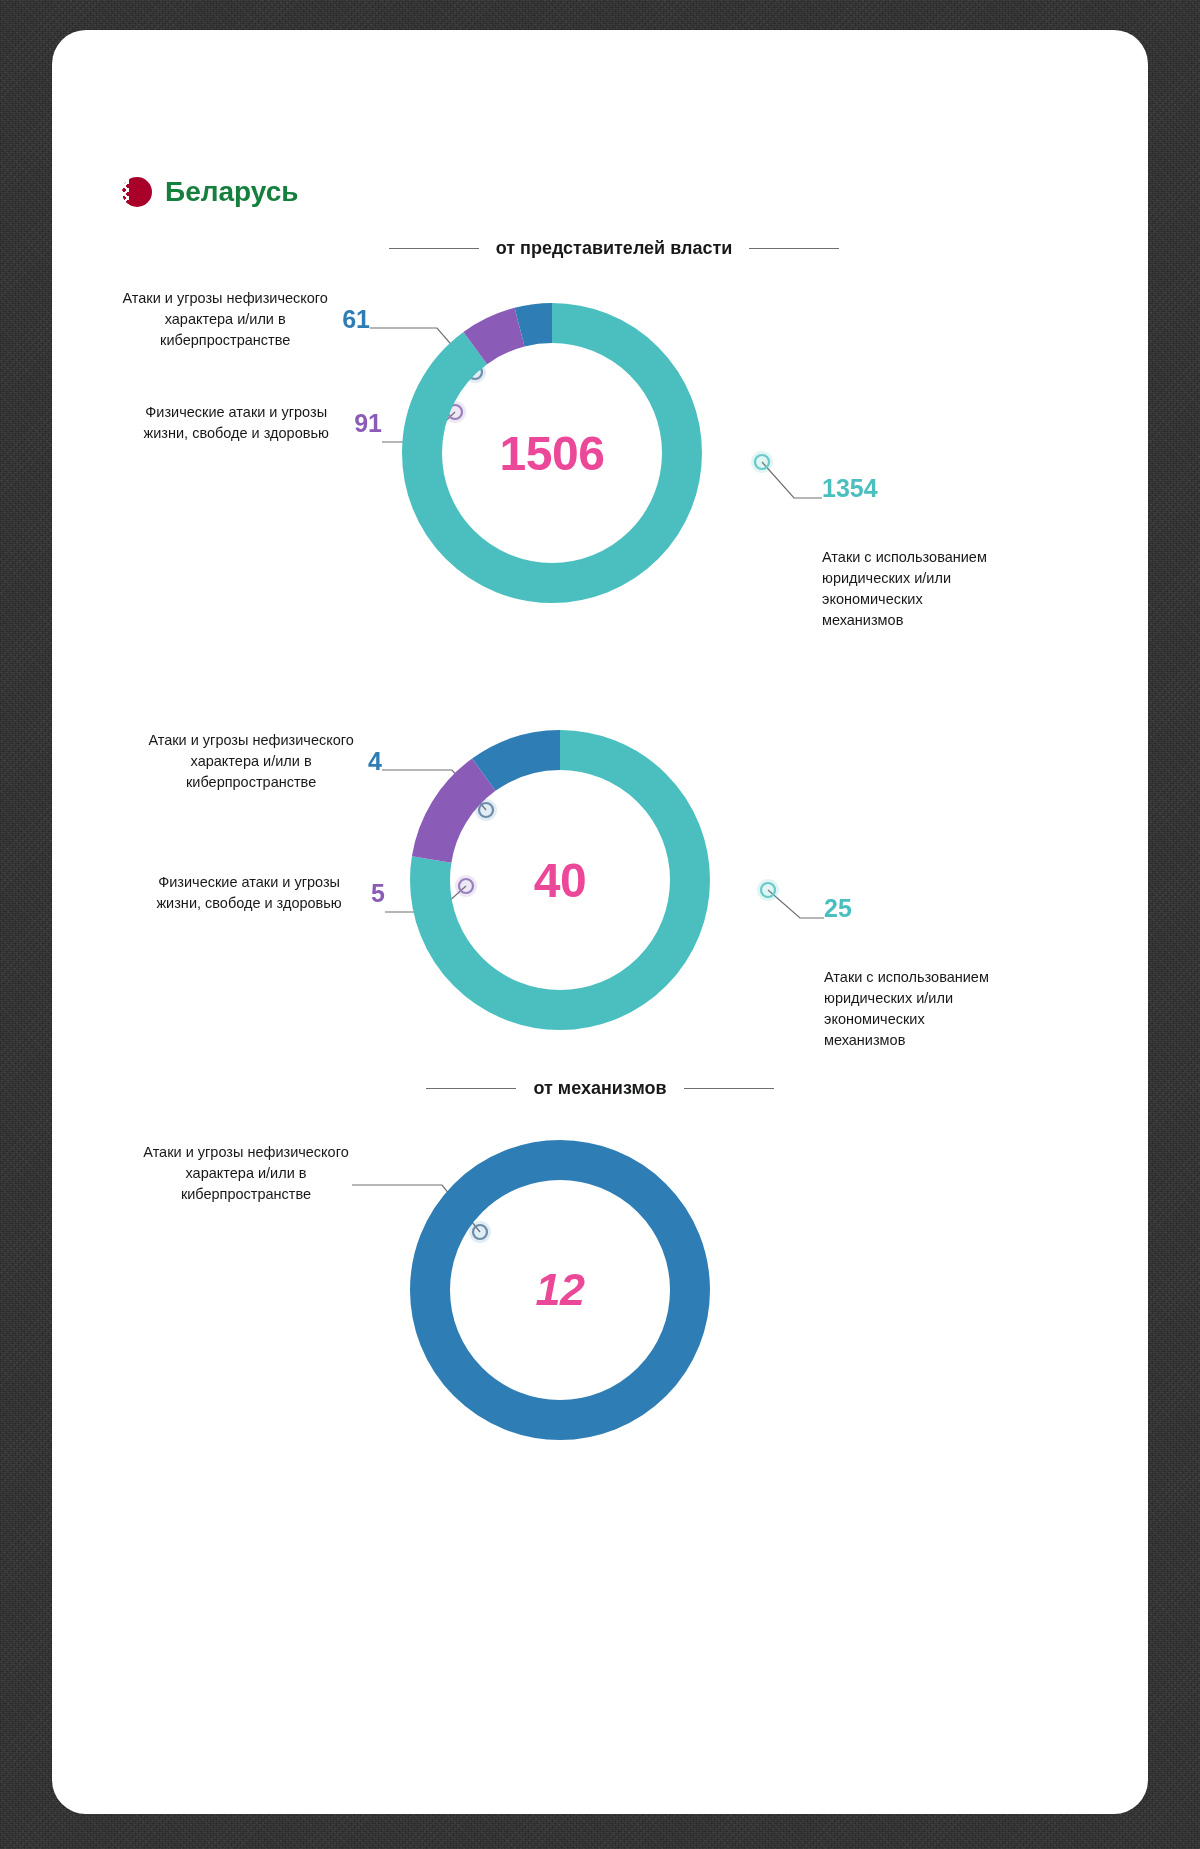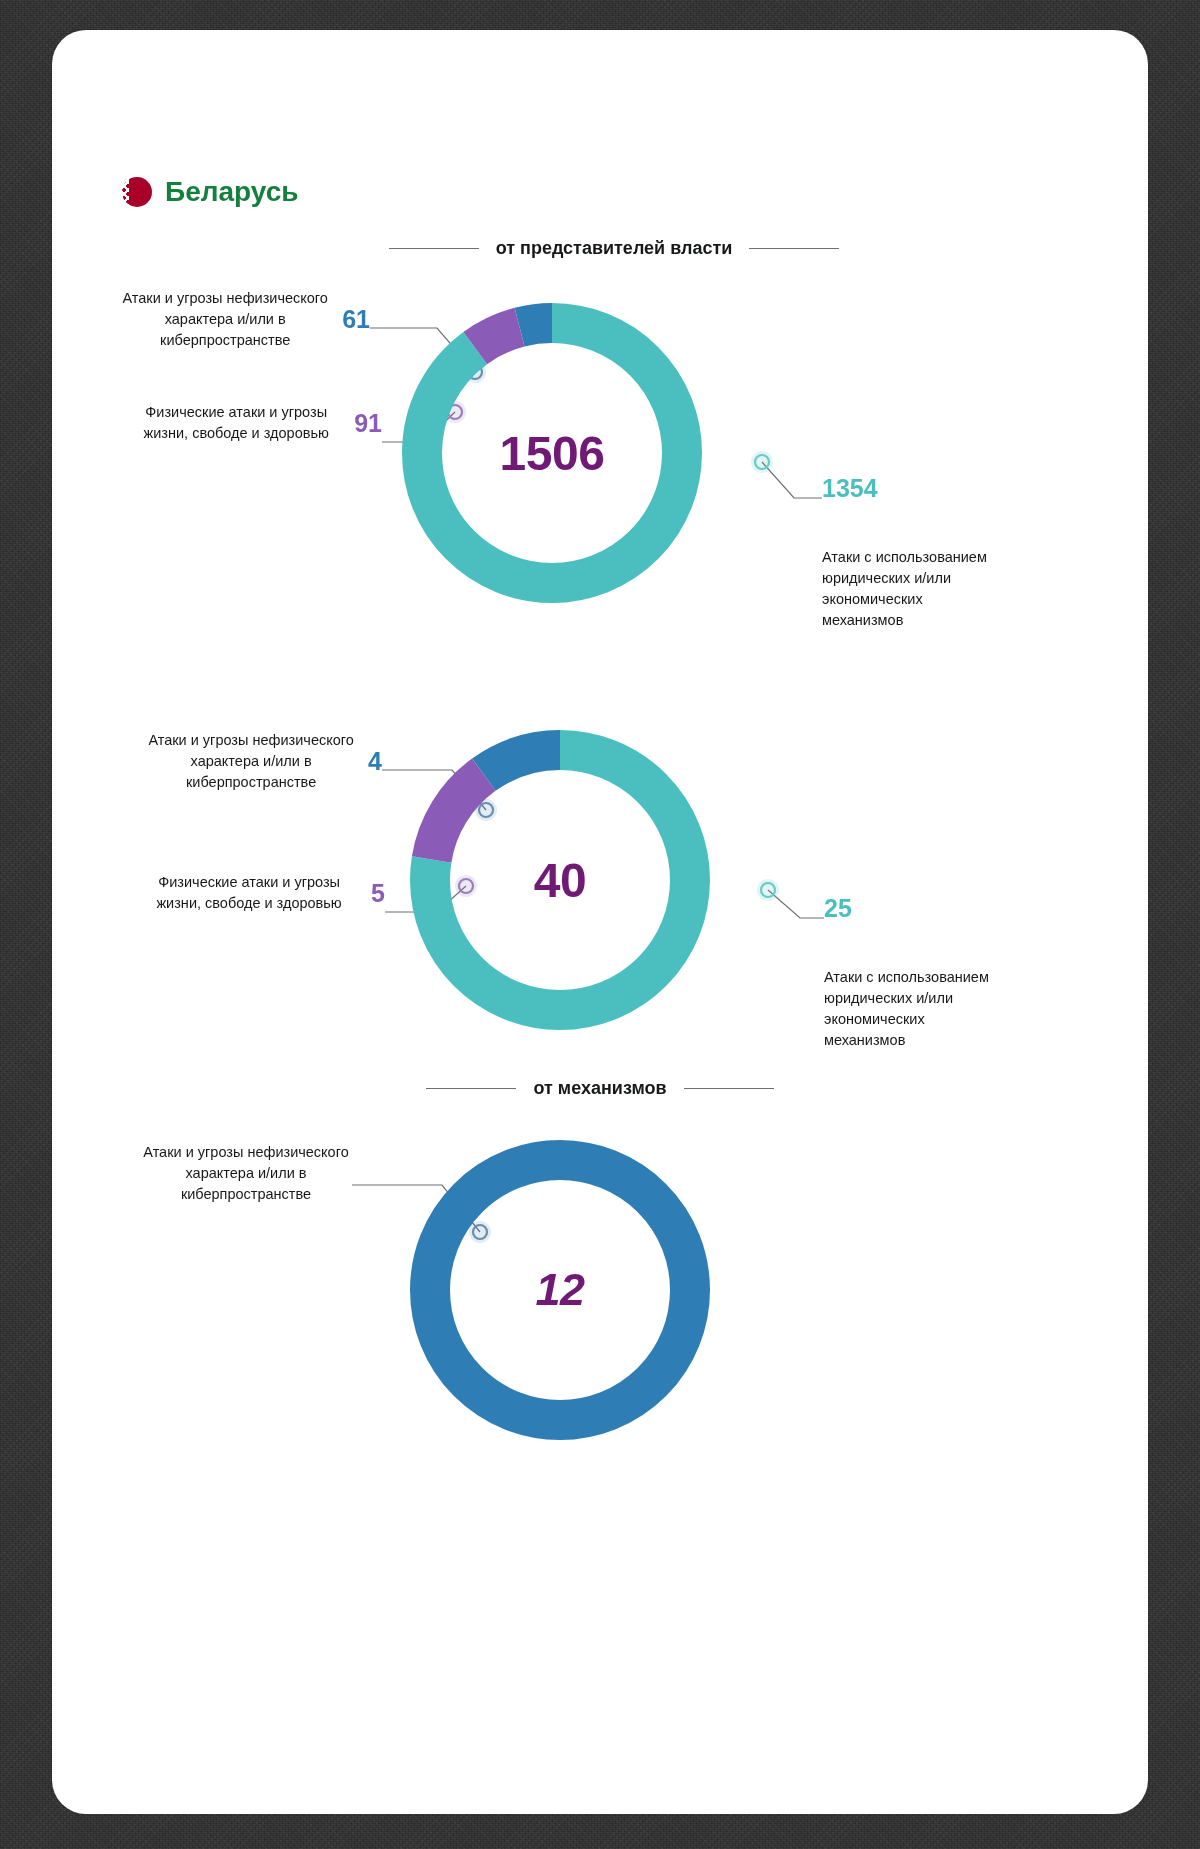--- a/index.html
+++ b/index.html
@@ -108,21 +108,21 @@
     left: 0; top: 0;
     width: 100%; height: 100%;
     display: flex;
     align-items: center;
     justify-content: center;
     pointer-events: none;
   }
   .donut-center span {
     font-size: 48px;
     font-weight: 700;
-    color: #701a75;
+    color: #ec4899;
     letter-spacing: -.5px;
   }
   .donut-center.small span { font-size: 45px; font-style: italic; }
 
   
   .callout {
     position: absolute;
     display: flex;
     align-items: center;
     gap: 13px;

